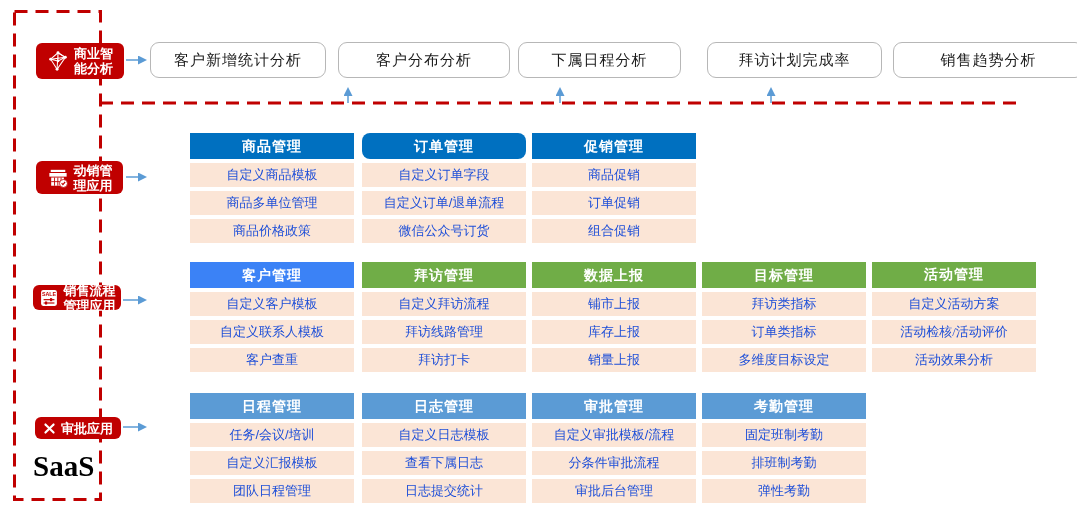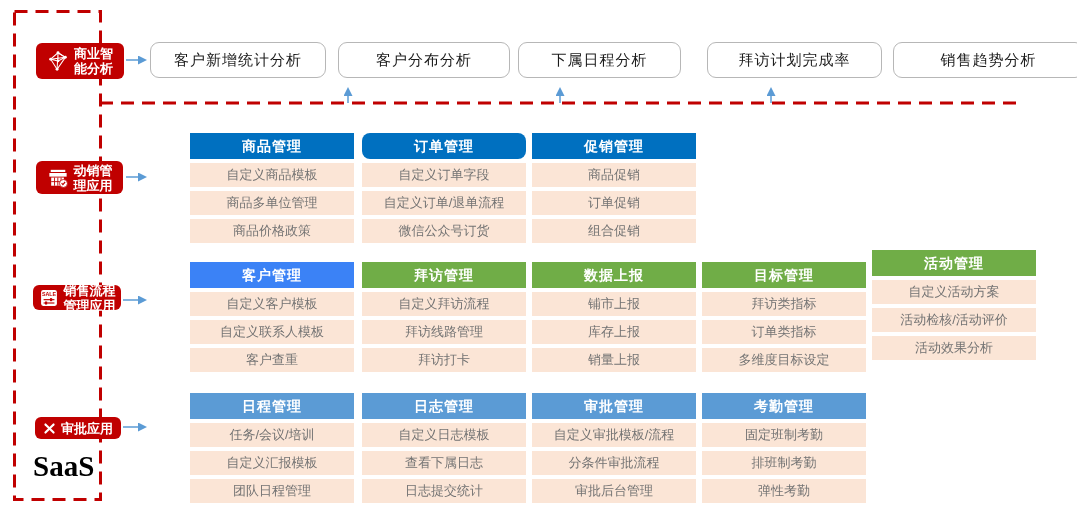--- a/index.html
+++ b/index.html
@@ -25,21 +25,21 @@
     font-size:13px;font-weight:bold;line-height:15px;white-space:nowrap;}
   .red-label-text span{display:block;}
   
   .tbl{position:absolute;width:164px;}
   .tbl-header{
     height:26px;line-height:26px;text-align:center;color:#fff;
     font-weight:bold;font-size:14px;letter-spacing:1px;
   }
   .tbl-row{
     height:24px;line-height:24px;margin-top:4px;text-align:center;
-    background:#fbe5d6;font-size:13px;color:#737373;
+    background:#fbe5d6;font-size:13px;color:#1d4ed8;
   }
   .saas{
     position:absolute;left:33px;top:450px;width:60px;text-align:center;
     font-family:"Liberation Serif","DejaVu Serif",serif;
     font-weight:bold;font-size:29px;color:#000;
   }
   .icon{flex:0 0 auto;display:block;}
 </style>
 </head>
 <body>
@@ -177,21 +177,21 @@
     <div class="tbl-row">铺市上报</div>
     <div class="tbl-row">库存上报</div>
     <div class="tbl-row">销量上报</div>
   </div>
   <div class="tbl" style="left:702px;top:262px;">
     <div class="tbl-header" style="background-color: rgb(112, 173, 71);">目标管理</div>
     <div class="tbl-row">拜访类指标</div>
     <div class="tbl-row">订单类指标</div>
     <div class="tbl-row">多维度目标设定</div>
   </div>
-  <div class="tbl" style="left:872px;top:250px;">
+  <div class="tbl" style="left:872px;top:262px;font-family:Liberation Serif, serif;">
     <div class="tbl-header" style="background-color: rgb(112, 173, 71);">活动管理</div>
     <div class="tbl-row">自定义活动方案</div>
     <div class="tbl-row">活动检核/活动评价</div>
     <div class="tbl-row">活动效果分析</div>
   </div>
 
   <div class="tbl" style="left:190px;top:393px;">
     <div class="tbl-header" style="background-color: rgb(91, 155, 213);">日程管理</div>
     <div class="tbl-row">任务/会议/培训</div>
     <div class="tbl-row">自定义汇报模板</div>

